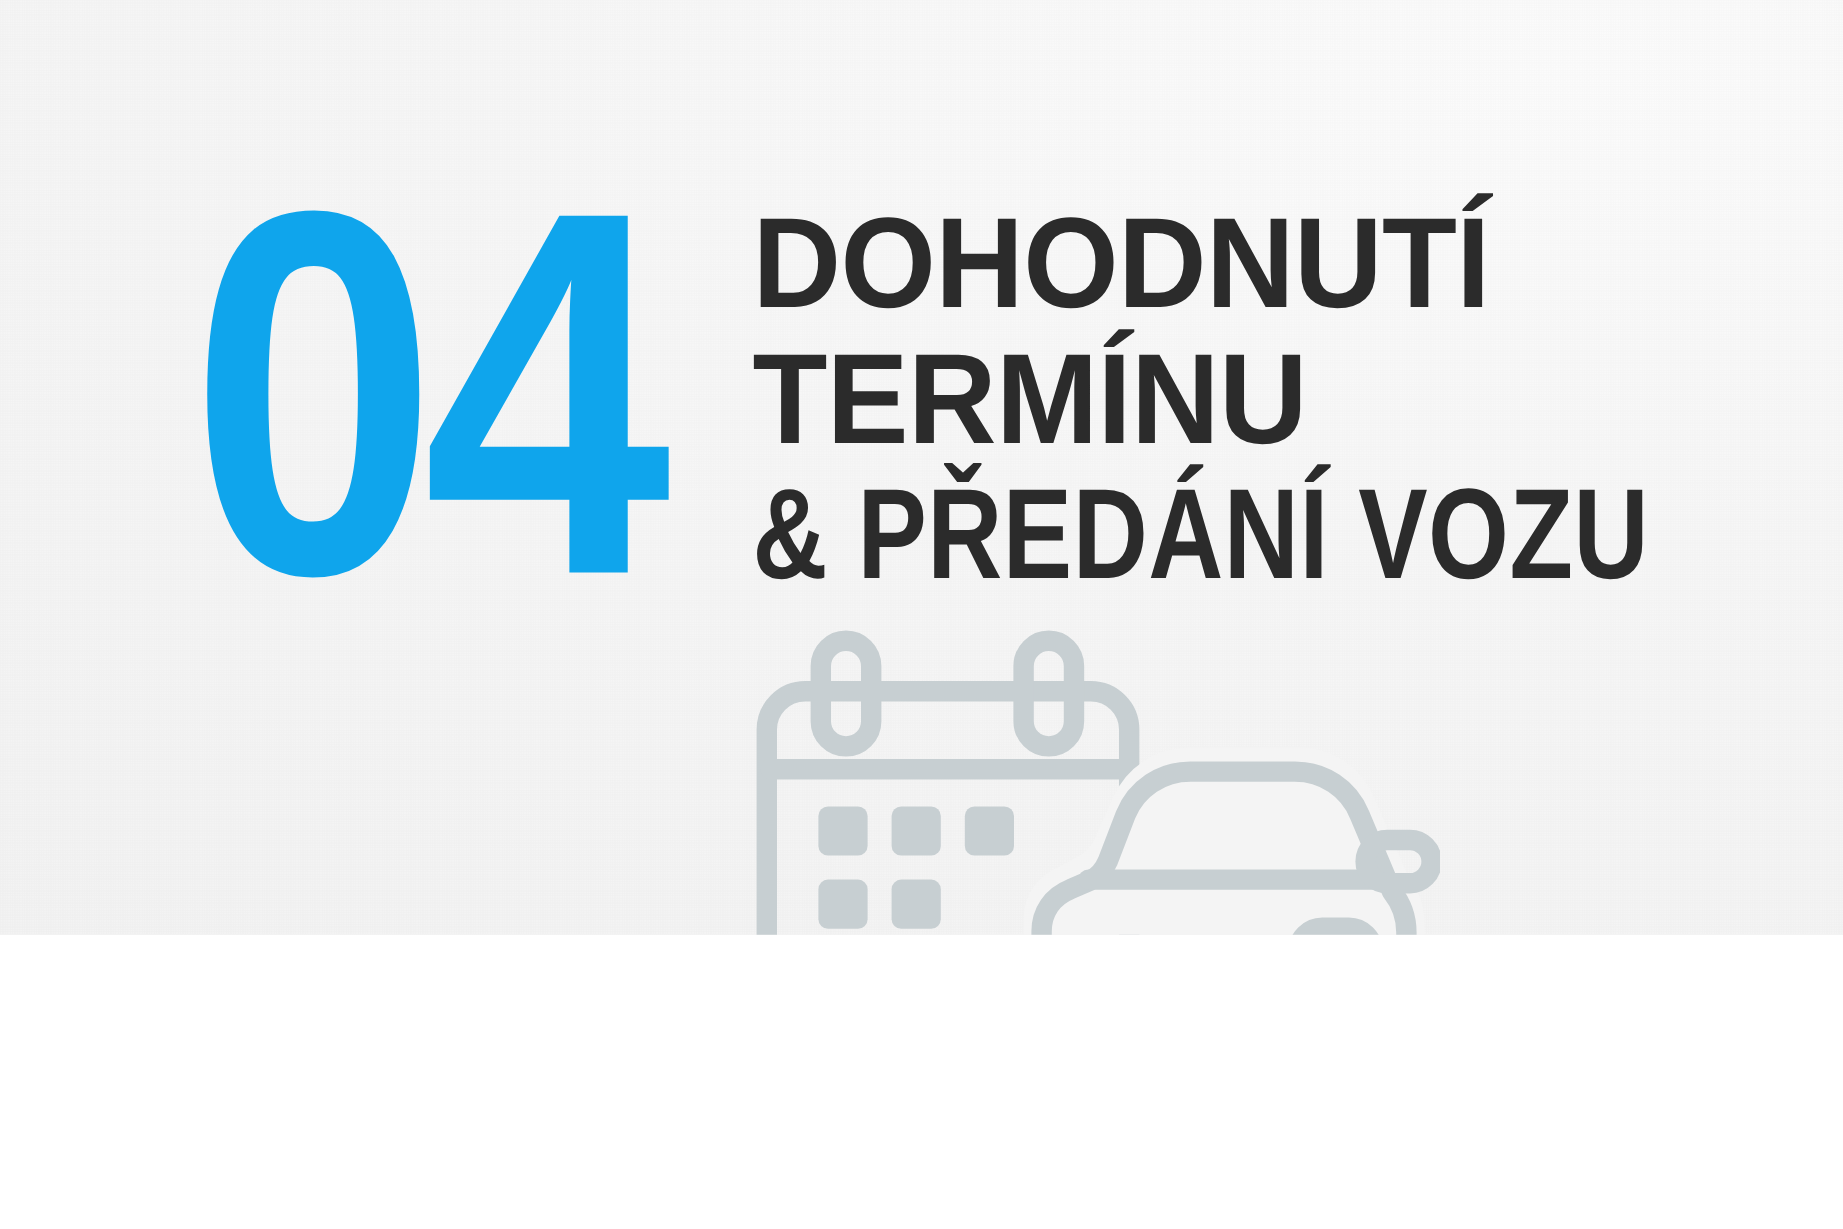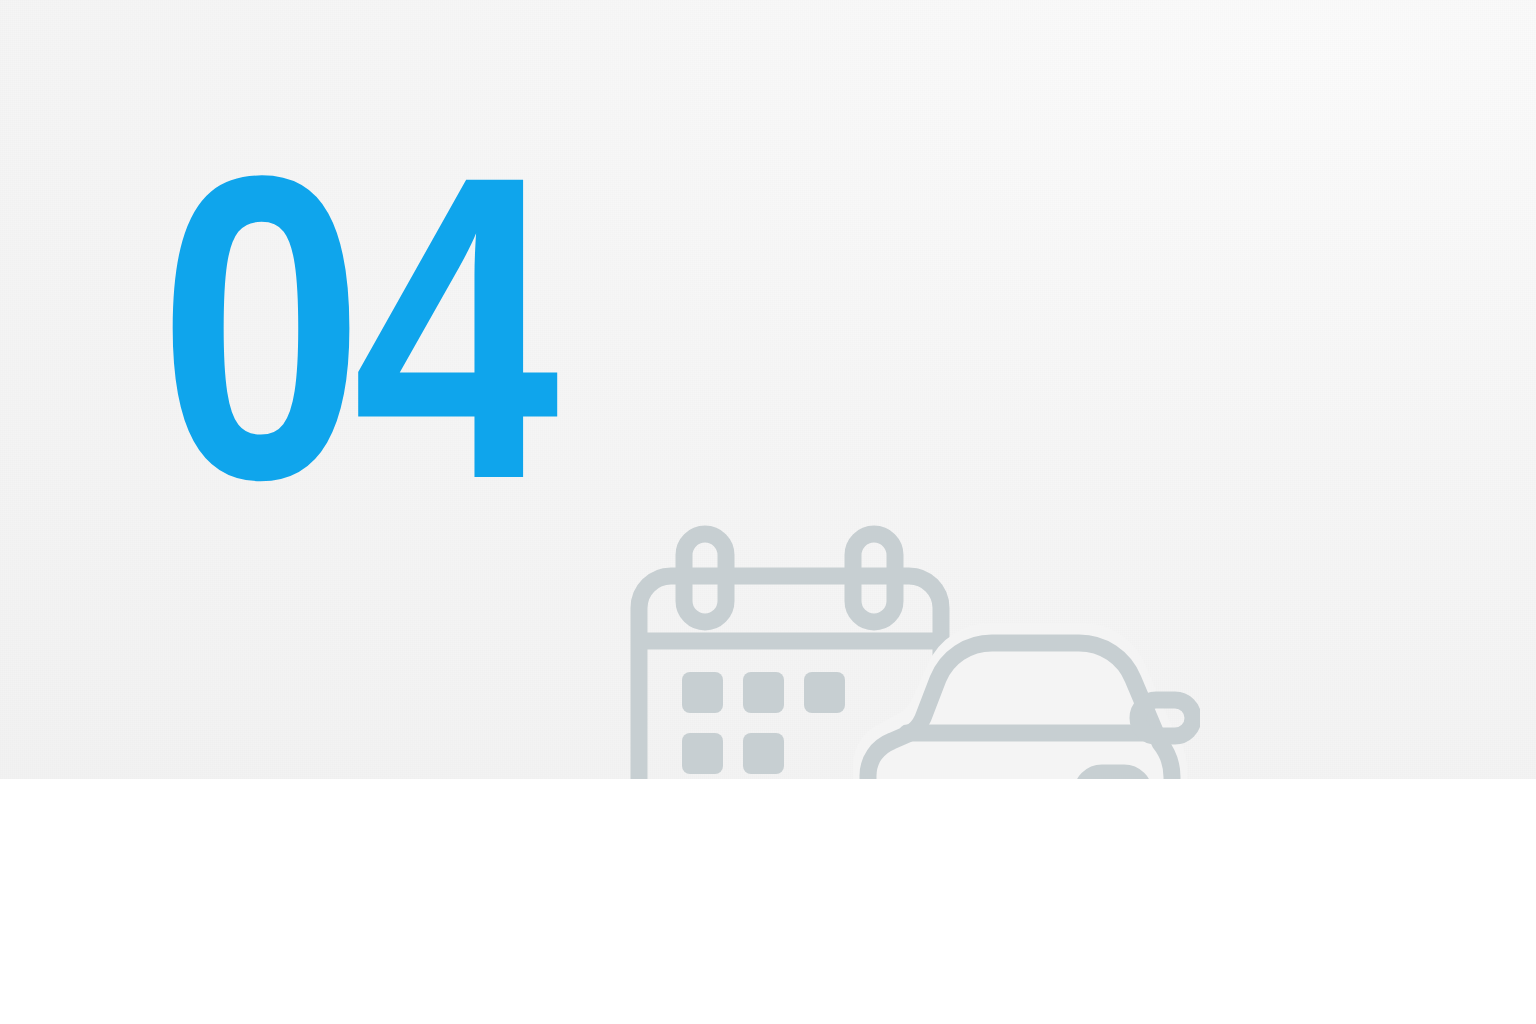--- a/index.html
+++ b/index.html
@@ -83,20 +83,25 @@
 </style>
 </head>
 <body>
 
 <div id="slide">
 
   <div id="grain"></div>
 
   <div id="step-number">04</div>
 
+  <div id="heading">
+    <div class="hline l1">DOHODNUTÍ</div>
+    <div class="hline l2">TERMÍNU</div>
+    <div class="hline l3">&amp; PŘEDÁNÍ VOZU</div>
+  </div>
 
   <div id="icon-wrap">
     <svg viewBox="0 0 580 380" xmlns="http://www.w3.org/2000/svg">
 
       <g fill="none" stroke="#c7cfd2" stroke-width="17" stroke-linecap="round" stroke-linejoin="round">
 
         <rect x="19" y="52" width="302" height="250" rx="32" ry="32"></rect>
 
         <line x1="22" y1="117" x2="318" y2="117"></line>
       </g>

